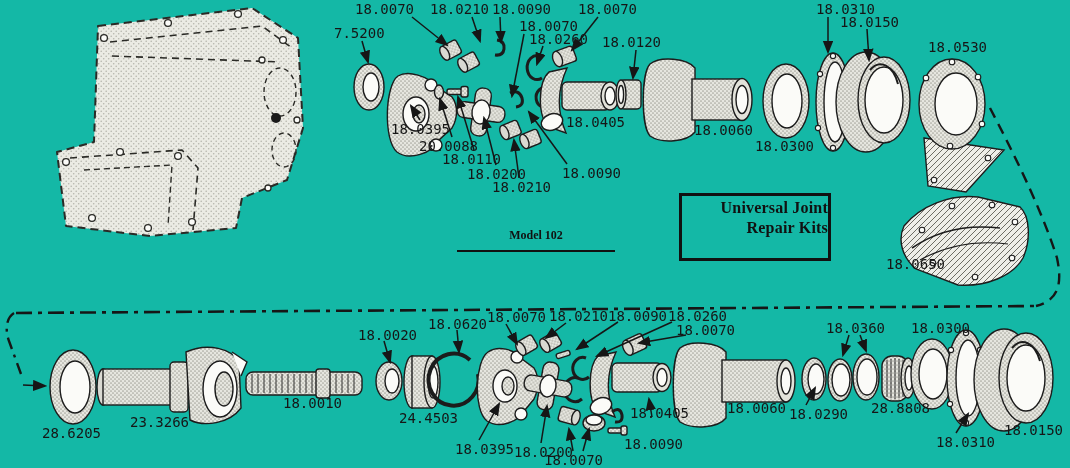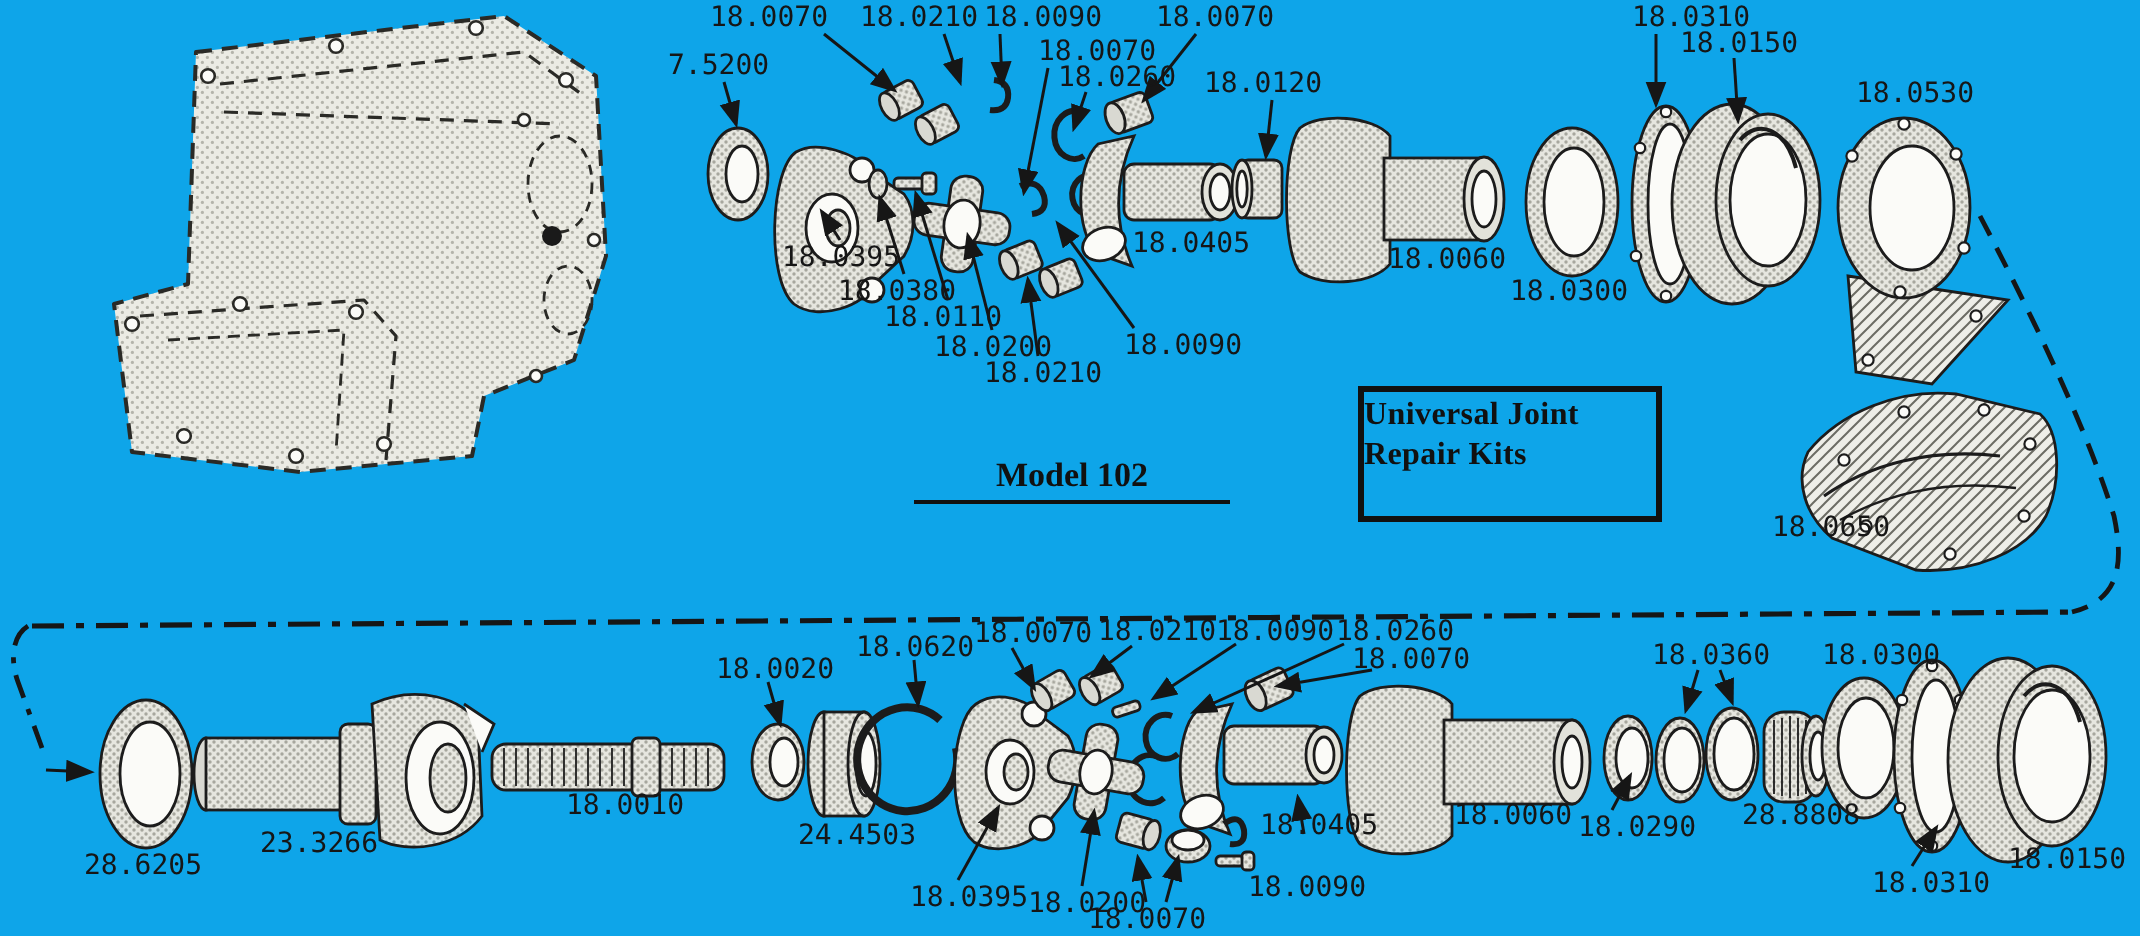--- a/index.html
+++ b/index.html
@@ -1,35 +1,35 @@
 <!DOCTYPE html>
 <html><head>
 <meta charset="utf-8">
 <style>
   html,body{margin:0;padding:0;}
   body{background:#e8e8e4;}
   .stage{
     position:relative;width:1070px;height:468px;overflow:hidden;
-    background:#0ea5e9;color:#1a1a1a;
+    background:#14b8a6;color:#1a1a1a;
     font-family:"DejaVu Sans Mono", monospace;
   }
   .stage svg{position:absolute;left:0;top:0;}
   .pl{
     position:absolute;font-size:14px;line-height:14px;letter-spacing:0;
     color:#161616;white-space:nowrap;
   }
   .serifb{
     position:absolute;font-family:"Liberation Serif", serif;font-weight:700;
     color:#111;white-space:nowrap;
   }
-  .model{left:457px;top:228px;width:158px;text-align:center;font-size:17px;}
+  .model{left:457px;top:228px;width:158px;text-align:center;font-size:12px;}
   .model-rule{position:absolute;left:457px;top:250px;width:158px;height:0;border-top:2px solid #111;}
   .kitbox{
     position:absolute;left:679px;top:193px;width:146px;height:60px;
-    border:3px solid #111;text-align:left;
+    border:3px solid #111;text-align:right;
     font-family:"Liberation Serif", serif;font-weight:700;font-size:16px;line-height:20px;
     padding-top:2px;letter-spacing:0.2px;color:#111;
   }
 </style>
 </head>
 <body>
 
 <div class="stage">
 
   <svg width="1070" height="468" viewBox="0 0 1070 468">
@@ -419,21 +419,21 @@
   <div class="pl" style="left:492px;top:2px">18.0090</div>
   <div class="pl" style="left:578px;top:2px">18.0070</div>
   <div class="pl" style="left:334px;top:26px">7.5200</div>
   <div class="pl" style="left:519px;top:19px">18.0070</div>
   <div class="pl" style="left:529px;top:32px">18.0260</div>
   <div class="pl" style="left:602px;top:35px">18.0120</div>
   <div class="pl" style="left:816px;top:2px">18.0310</div>
   <div class="pl" style="left:840px;top:15px">18.0150</div>
   <div class="pl" style="left:928px;top:40px">18.0530</div>
   <div class="pl" style="left:391px;top:122px">18.0395</div>
-  <div class="pl" style="left:419px;top:139px">18.0380</div>
+  <div class="pl" style="left:419px;top:139px">20.0088</div>
   <div class="pl" style="left:442px;top:152px">18.0110</div>
   <div class="pl" style="left:467px;top:167px">18.0200</div>
   <div class="pl" style="left:492px;top:180px">18.0210</div>
   <div class="pl" style="left:562px;top:166px">18.0090</div>
   <div class="pl" style="left:566px;top:115px">18.0405</div>
   <div class="pl" style="left:694px;top:123px">18.0060</div>
   <div class="pl" style="left:755px;top:139px">18.0300</div>
   <div class="pl" style="left:886px;top:257px">18.0650</div>
   <div class="pl" style="left:42px;top:426px">28.6205</div>
   <div class="pl" style="left:130px;top:415px">23.3266</div>

